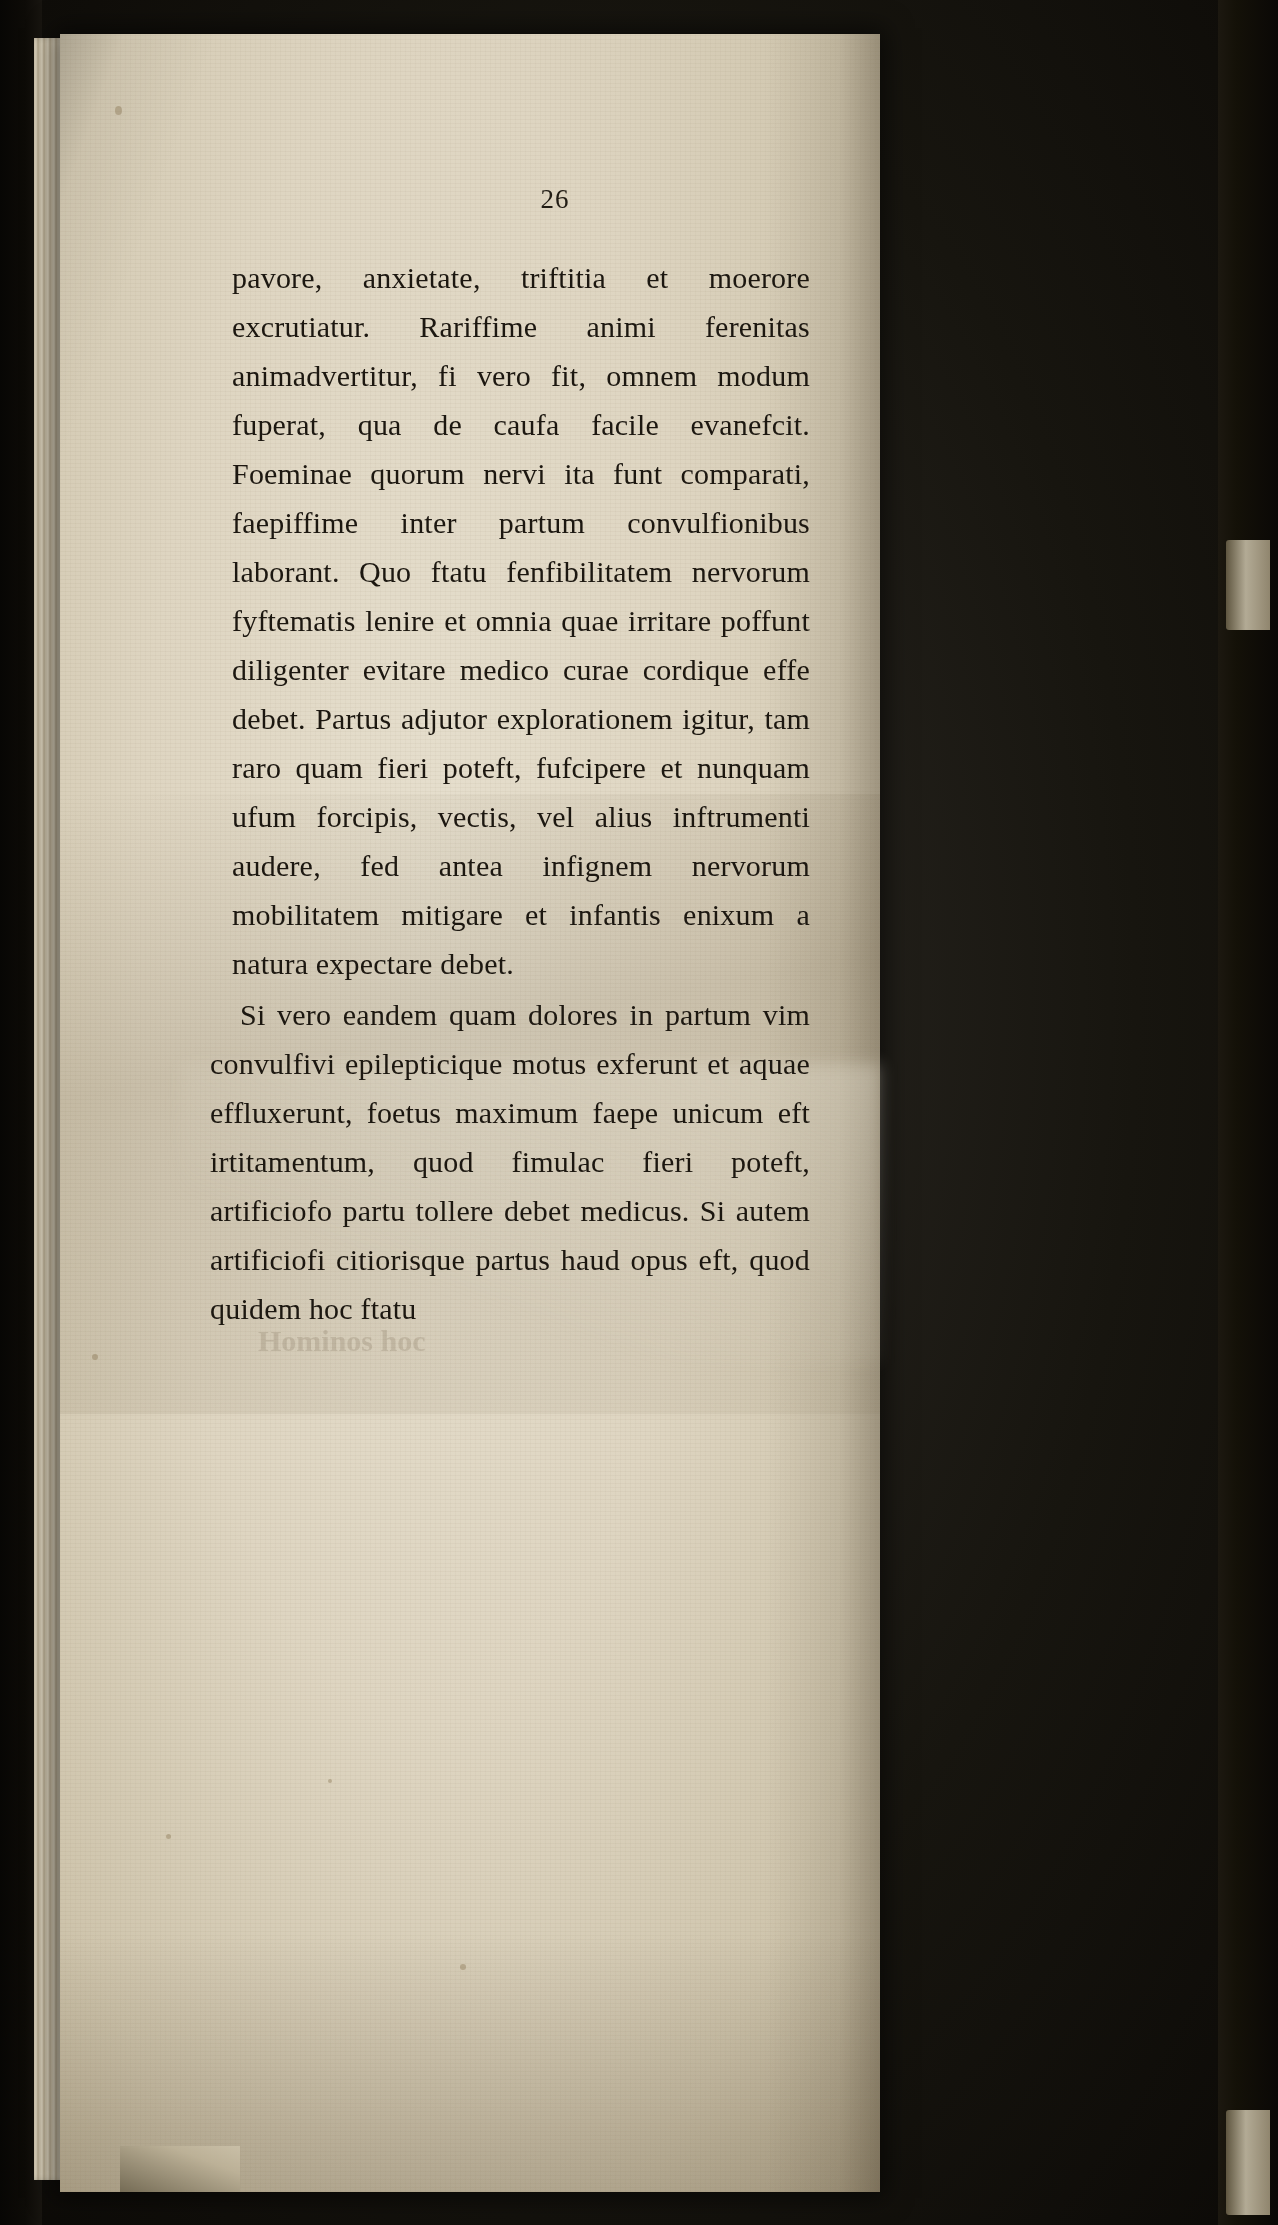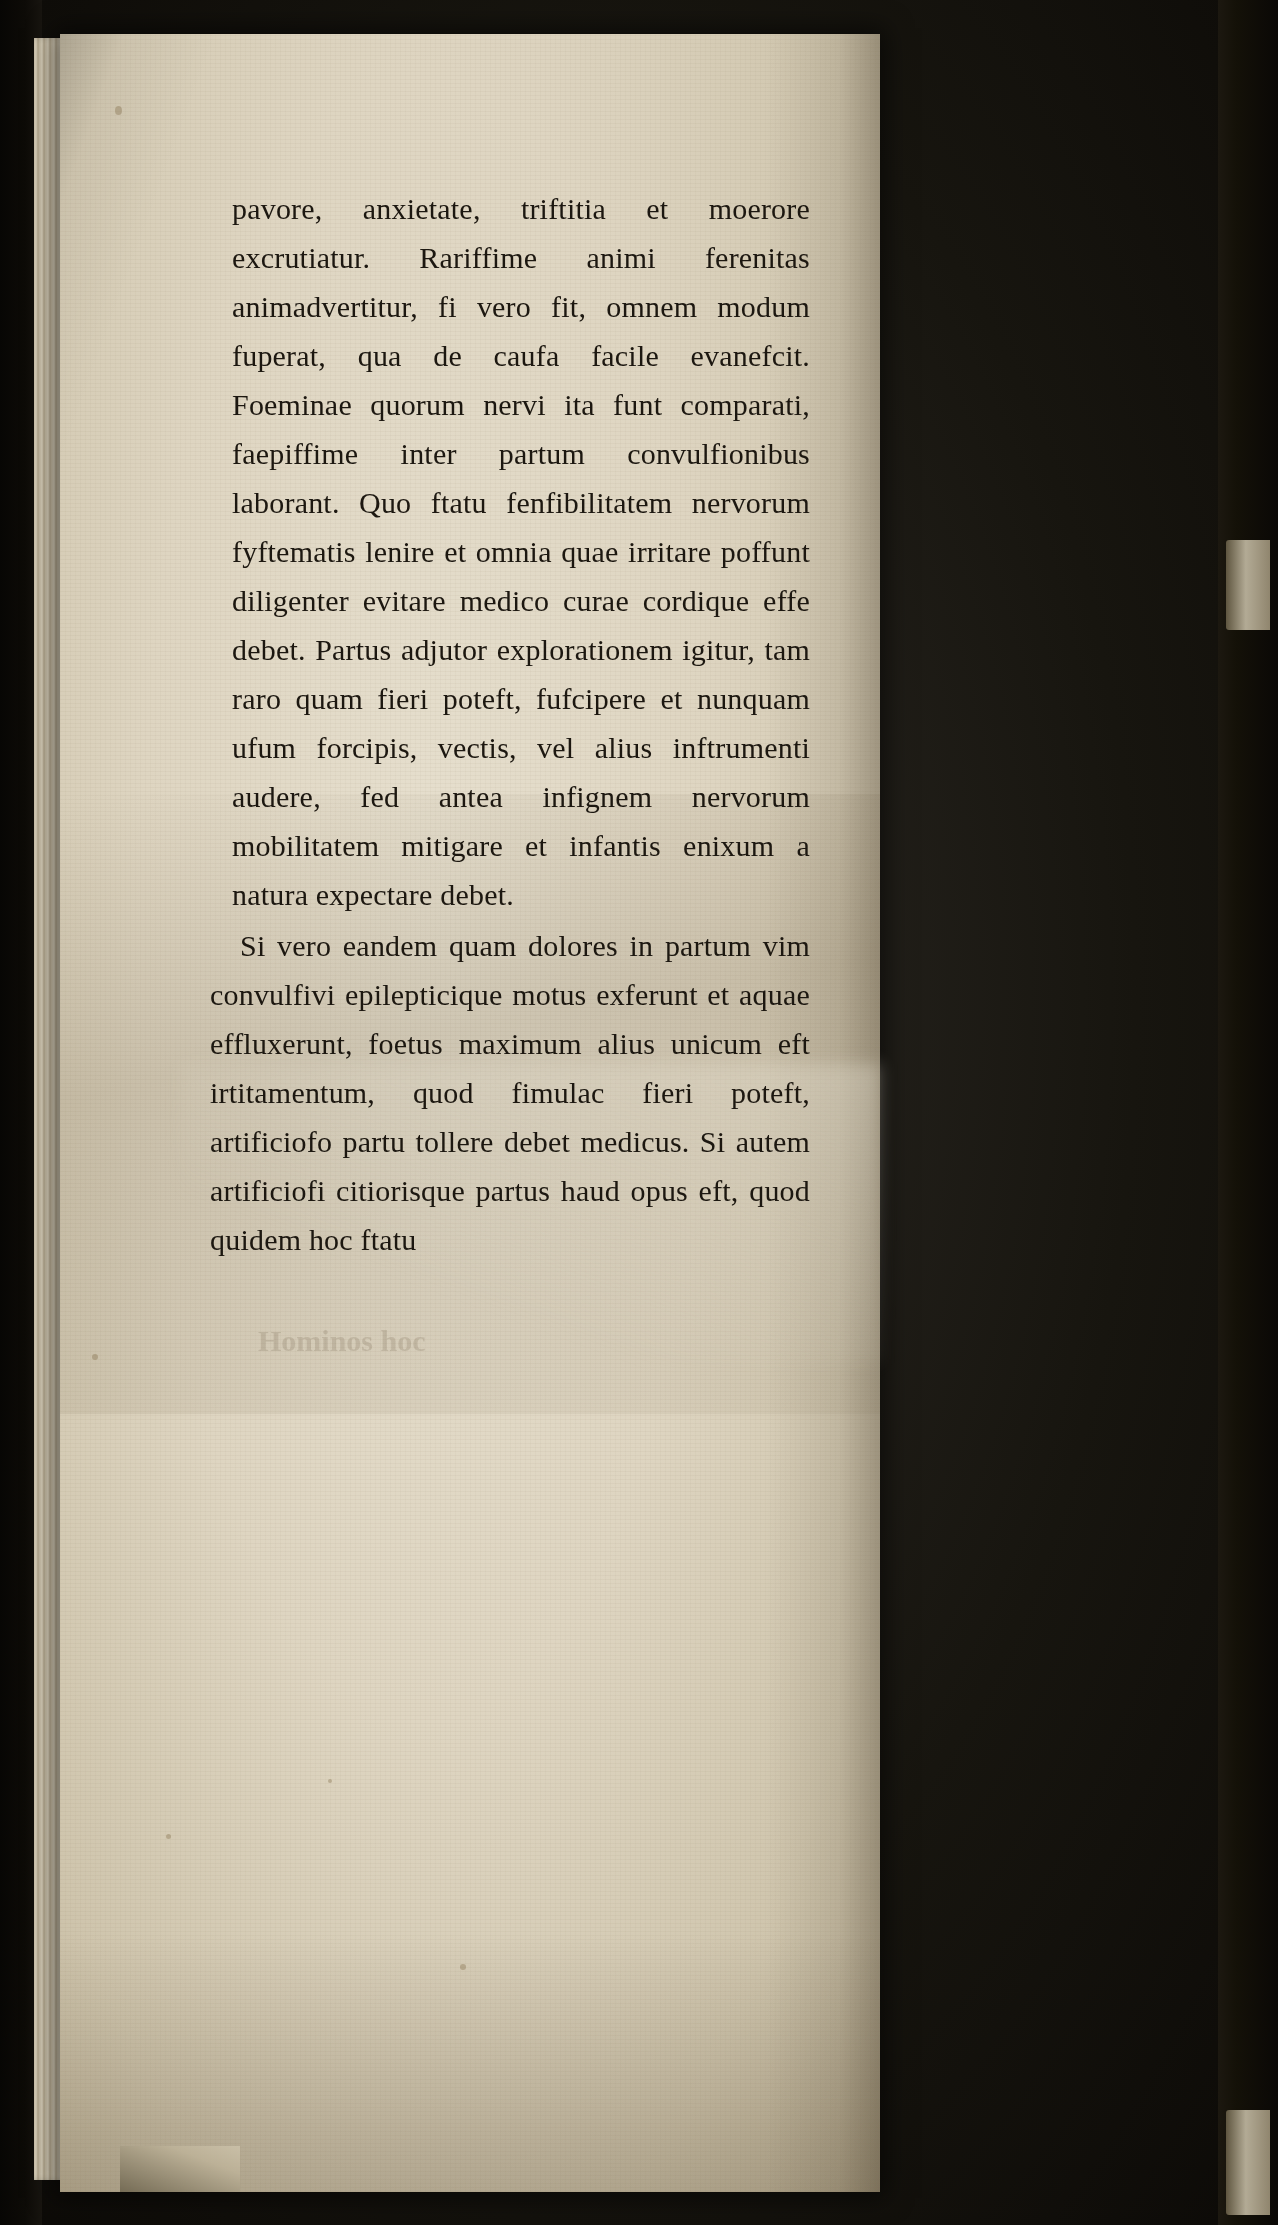--- a/index.html
+++ b/index.html
@@ -177,21 +177,22 @@
 
   <span class="speck" style="left:55px; top:72px; width:7px; height:9px;"></span>
   <span class="speck" style="left:32px; top:1320px; width:6px; height:6px;"></span>
   <span class="speck" style="left:106px; top:1800px; width:5px; height:5px;"></span>
   <span class="speck" style="left:400px; top:1930px; width:6px; height:6px;"></span>
   <span class="speck" style="left:268px; top:1745px; width:4px; height:4px;"></span>
 
   <div class="bleed">Hominos hoc</div>
 
   <div class="content">
+    <div class="folio">26</div>
     <p class="para p1">pavore, anxietate, triftitia et moerore excrutiatur. Rariffime animi ferenitas animadvertitur, fi vero fit, omnem modum fuperat, qua de caufa facile evanefcit. Foeminae quorum nervi ita funt comparati, faepiffime inter partum convulfionibus laborant. Quo ftatu fenfibilitatem nervorum fyftematis lenire et omnia quae irritare poffunt diligenter evitare medico curae cordique effe debet. Partus adjutor explorationem igitur, tam raro quam fieri poteft, fufcipere et nunquam ufum forcipis, vectis, vel alius inftrumenti audere, fed antea infignem nervorum mobilitatem mitigare et infantis enixum a natura expectare debet.</p>
-    <p class="para p2">Si vero eandem quam dolores in partum vim convulfivi epilepticique motus exferunt et aquae effluxerunt, foetus maximum alius unicum eft irtitamentum, quod fimulac fieri poteft, artificiofo partu tollere debet medicus. Si autem artificiofi citiorisque partus haud opus eft, quod quidem hoc ftatu</p>
+    <p class="para p2">Si vero eandem quam dolores in partum vim convulfivi epilepticique motus exferunt et aquae effluxerunt, foetus maximum faepe unicum eft irtitamentum, quod fimulac fieri poteft, artificiofo partu tollere debet medicus. Si autem artificiofi citiorisque partus haud opus eft, quod quidem hoc ftatu</p>
   </div>
 
   <div class="corner"></div>
 </div>
 
 <div class="edge-tab edge-1"></div>
 <div class="edge-tab edge-2"></div>
 
 </body></html>

